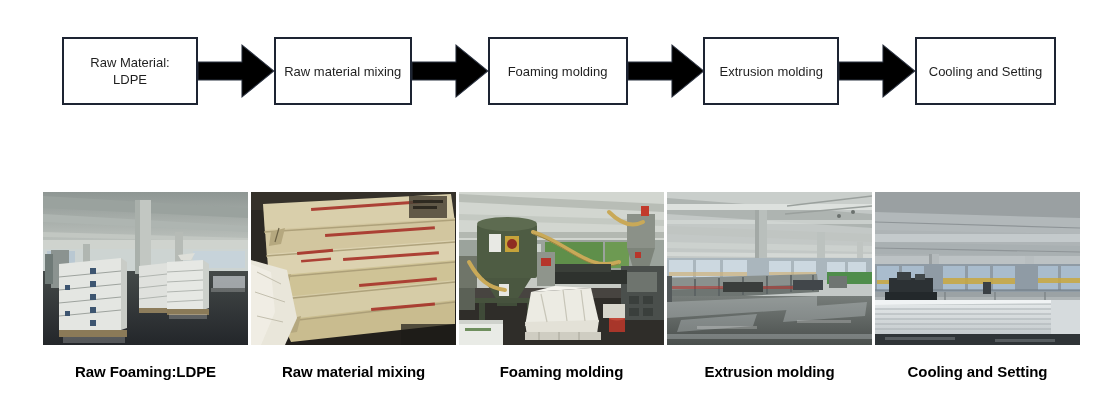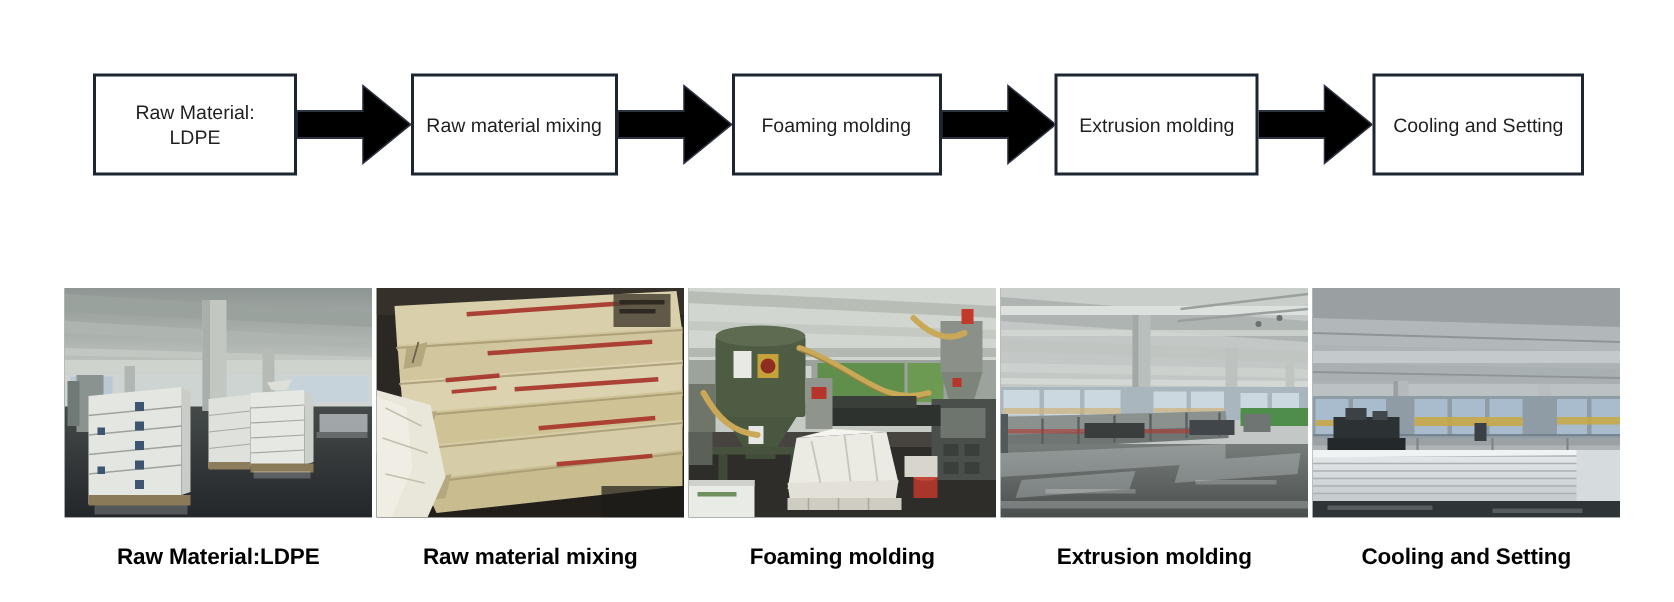--- a/index.html
+++ b/index.html
@@ -12,21 +12,21 @@
     height: 401px;
     font-family: "Liberation Sans", sans-serif;
     overflow: hidden;
     position: relative;
   }
 
   
   #flowchart {
     position: absolute;
     left: 0;
-    top: 16px;
+    top: 4px;
     width: 1116px;
     height: 135px;
   }
   .flow-row {
     position: absolute;
     left: 62px;
     top: 33px;
     width: 994px;
     height: 68px;
     display: flex;
@@ -552,18 +552,18 @@
       <g opacity="0.25" fill="#cdd4d6">
         <rect x="10" y="145" width="70" height="3"></rect>
         <rect x="120" y="147" width="60" height="3"></rect>
       </g>
     </svg>
   </div>
 
 </div>
 
 <div id="caption-row">
-  <div class="caption-cell">Raw Material:LDPE</div>
+  <div class="caption-cell">Raw Foaming:LDPE</div>
   <div class="caption-cell">Raw material mixing</div>
   <div class="caption-cell">Foaming molding</div>
   <div class="caption-cell">Extrusion molding</div>
   <div class="caption-cell">Cooling and Setting</div>
 </div>
 
 </body></html>

